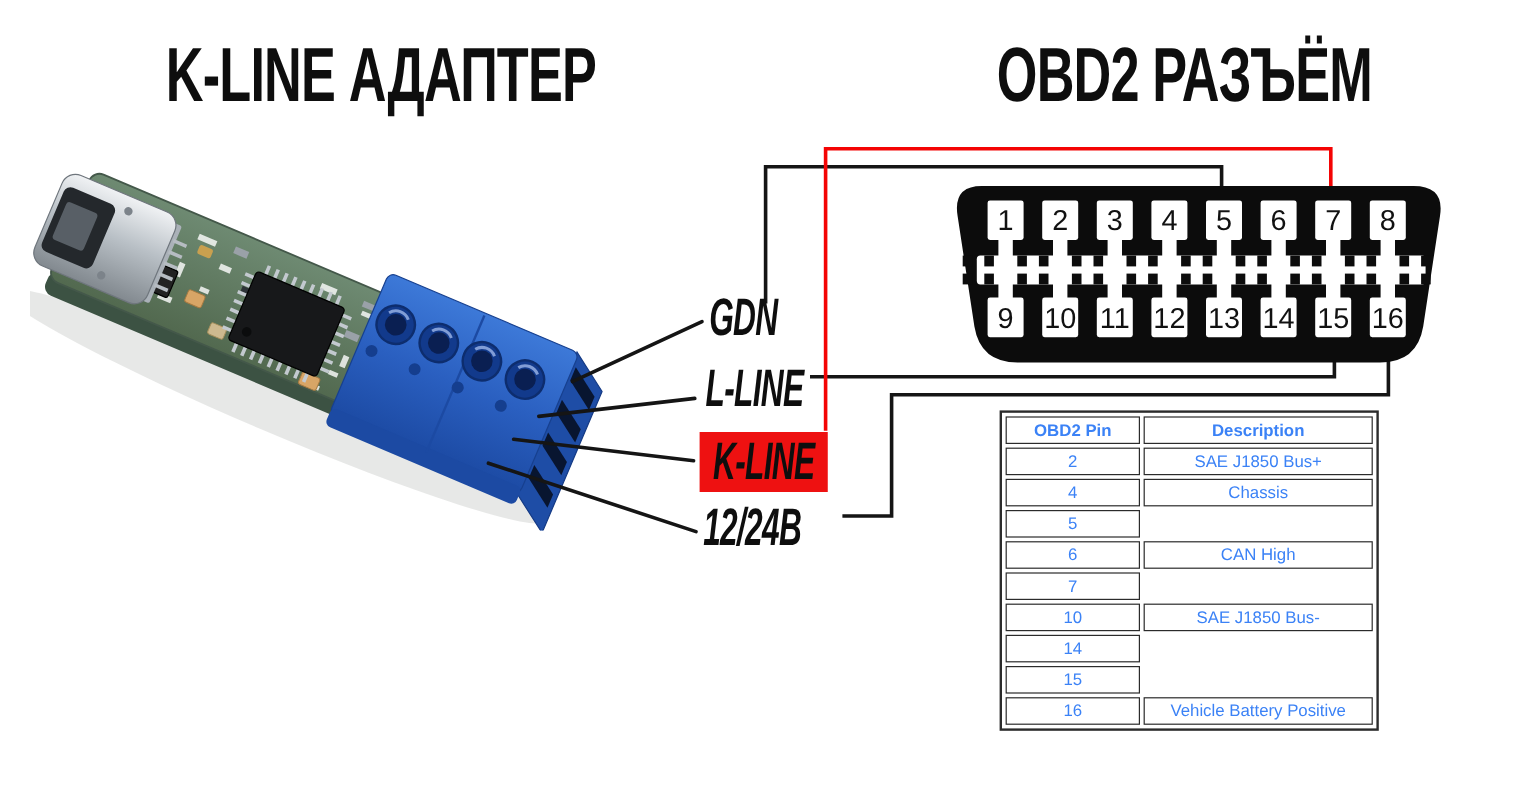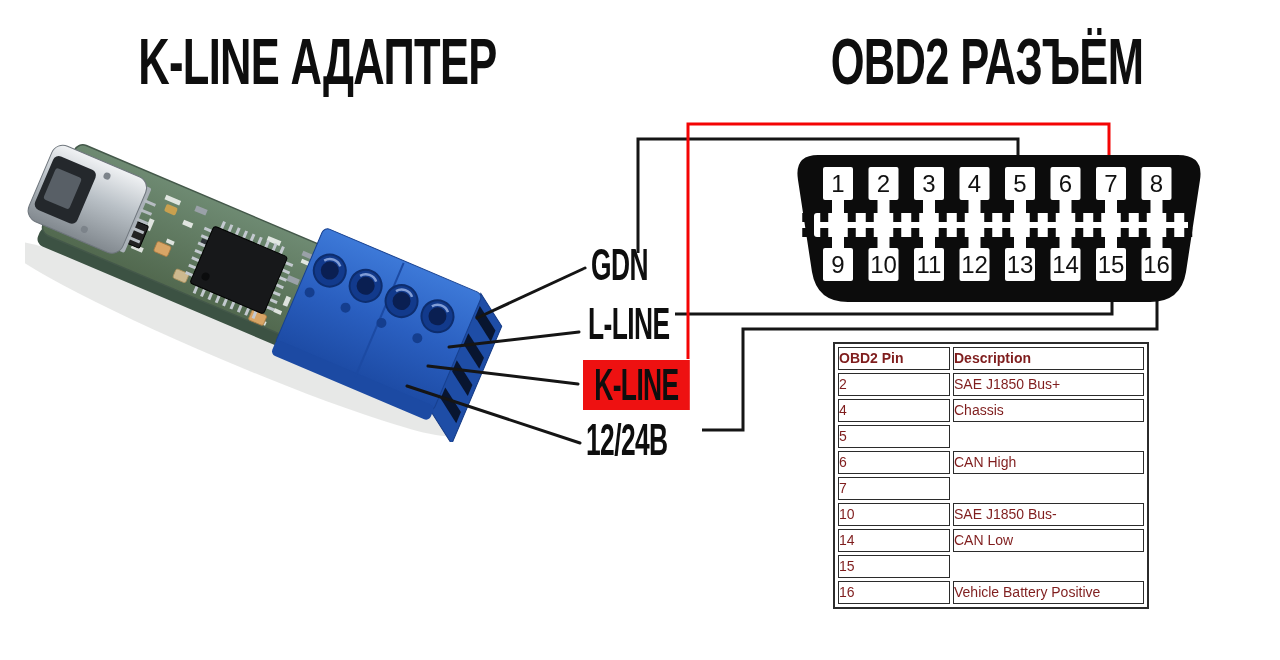--- a/index.html
+++ b/index.html
@@ -8,34 +8,34 @@
   .title{position:absolute;width:520px;text-align:center;font-weight:700;font-size:64px;
          line-height:1;color:#0e0e0e;transform:scaleX(.68);transform-origin:50% 0;
          letter-spacing:-1px;white-space:nowrap;}
   .title-left{left:55px;top:30px;}
   .title-right{left:727px;top:30px;}
   .adapter-svg{position:absolute;left:25px;top:112px;}
   .diagram-svg{position:absolute;left:0;top:0;}
   .w-black{stroke:var(--wire-black,#151515);fill:none;stroke-width:3;}
   .w-red{stroke:var(--wire-red,#f40404);fill:none;stroke-width:3;}
   .leader{stroke:var(--wire-black,#151515);stroke-width:3;stroke-linecap:round;}
-  #labels{position:absolute;left:0;top:0;width:1280px;height:576px;pointer-events:none;}
+  #labels{position:absolute;left:0;top:0;width:1280px;height:576px;pointer-events:none;font-style:italic;}
   .terminal-label{position:absolute;font-weight:700;font-size:44px;line-height:1;
       color:#0e0e0e;transform:scaleX(.6);transform-origin:0 0;white-space:nowrap;
       letter-spacing:-1px;}
   .pos-gdn{left:591px;top:243px;}
   .pos-lline{left:588px;top:302px;}
   .pos-kline{left:583px;top:360px;width:178px;height:50px;display:flex;
       align-items:center;justify-content:center;background:var(--hl-bg,#ee1111);}
   .pos-power{left:586px;top:418px;}
   .pin-table{position:absolute;left:833px;top:342px;width:316px;box-sizing:border-box;
       border:2px solid #2b2b2b;background:#fff;padding:3px;}
   .t-row{display:grid;grid-template-columns:112px 1fr;gap:3px;margin-bottom:3px;}
   .t-row:last-child{margin-bottom:0;}
-  .t-cell{border:1.5px solid #2b2b2b;text-align:left;font-size:14px;color:#7f1d1d;
+  .t-cell{border:1.5px solid #2b2b2b;text-align:center;font-size:14px;color:#3b82f6;
       padding:2px 0 3px 0;background:#fff;}
   .t-head .t-cell{font-weight:700;}
 </style>
 </head>
 <body>
 
 <div class="stage">
 
   <div class="title title-left">K-LINE АДАПТЕР</div>
   <div class="title title-right">OBD2 РАЗЪЁМ</div>
@@ -301,21 +301,20 @@
       </div>
       <div class="t-row">
         <div class="t-cell">7</div>
       </div>
       <div class="t-row">
         <div class="t-cell">10</div>
         <div class="t-cell">SAE J1850 Bus-</div>
       </div>
       <div class="t-row">
         <div class="t-cell">14</div>
-        <div class="t-cell">CAN Low</div>
       </div>
       <div class="t-row">
         <div class="t-cell">15</div>
       </div>
       <div class="t-row">
         <div class="t-cell">16</div>
         <div class="t-cell">Vehicle Battery Positive</div>
       </div>
     </div>
 

